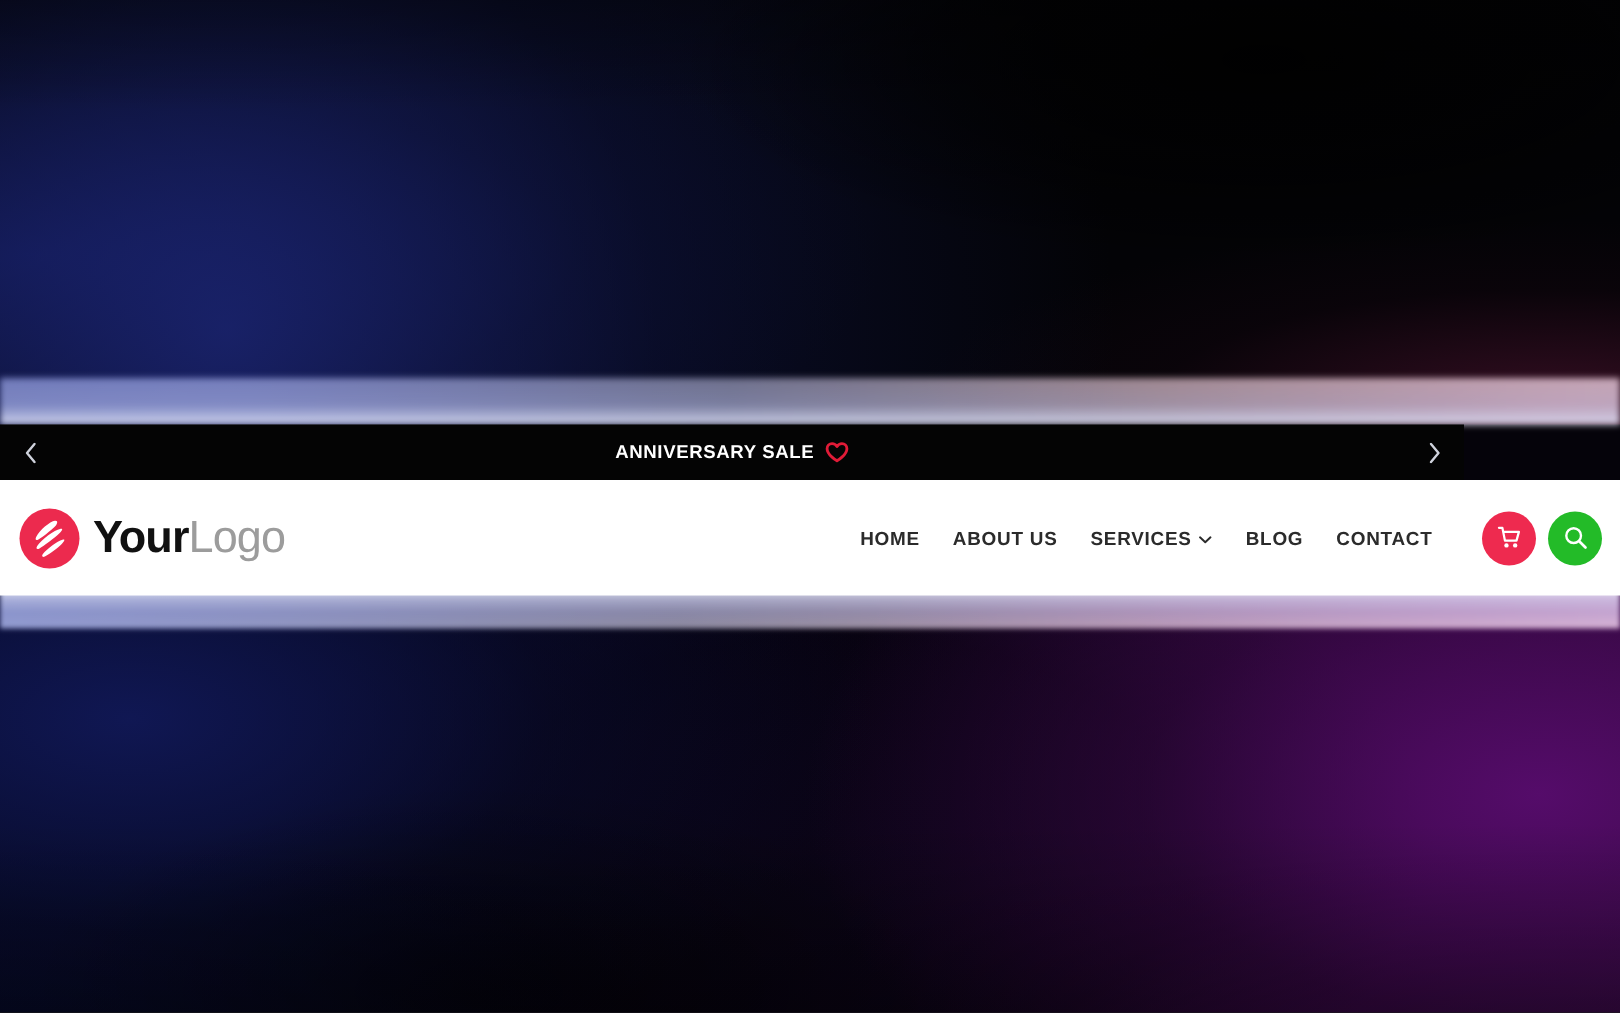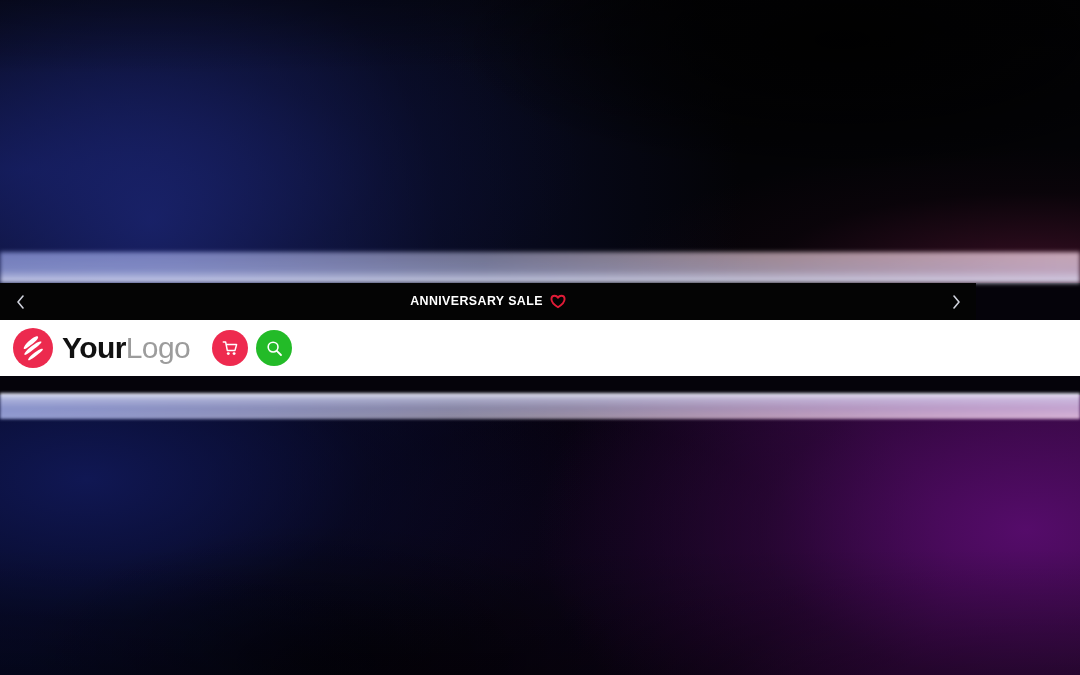--- a/index.html
+++ b/index.html
@@ -101,21 +101,21 @@
     letter-spacing:0.42px;
     white-space:nowrap;
   }
   .heart-icon {
     display:inline-flex; align-items:center;
     position:relative; top:0px;
   }
 
   
   .header {
-    position:absolute; left:0; top:320px; width:1080px; height:56px;
+    position:absolute; left:0; top:320px; width:1080px; height:77px;
     background:#ffffff;
     display:flex; align-items:center;
     z-index:20;
   }
   .logo {
     display:flex; align-items:center;
     margin-left:12px;
     gap:8px;
     cursor:pointer;
   }
@@ -217,20 +217,48 @@
           <path d="M24.6 9.2C21.4 9.6 14.2 15.6 12.1 20.0C11.3 21.7 11.9 22.6 13.6 21.7C16.0 20.4 21.7 15.9 24.3 13.4C26.4 11.4 27.0 8.9 24.6 9.2Z" fill="#ffffff"></path>
           <path d="M28.0 14.6C24.6 15.1 15.6 21.6 12.8 26.0C11.8 27.6 12.5 28.6 14.3 27.6C17.2 26.0 24.4 20.5 27.3 17.8C29.6 15.7 30.4 14.2 28.0 14.6Z" fill="#ffffff"></path>
           <path d="M29.6 21.8C26.4 22.5 19.0 28.0 16.6 31.4C15.6 32.8 16.2 33.8 17.9 33.0C20.6 31.7 26.6 27.2 29.0 24.8C31.0 22.8 31.8 21.3 29.6 21.8Z" fill="#ffffff"></path>
         </svg>
       </span>
       <span class="logo-text">
         <span class="w1">Your</span><span class="w2">Logo</span>
       </span>
     </div>
 
+    <nav class="nav">
+
+      <a class="nav-item" href="#">
+        <span>HOME</span>
+      </a>
+
+      <a class="nav-item" href="#">
+        <span>ABOUT US</span>
+      </a>
+
+      <a class="nav-item" href="#">
+        <span>SERVICES</span>
+        <span class="nav-caret">
+          <svg width="9" height="6" viewBox="0 0 9 6" fill="none">
+            <path d="M1 1.2L4.5 4.5L8 1.2" stroke="#2b2b2b" stroke-width="1.3" stroke-linecap="round" stroke-linejoin="round"></path>
+          </svg>
+        </span>
+      </a>
+
+      <a class="nav-item" href="#">
+        <span>BLOG</span>
+      </a>
+
+      <a class="nav-item" href="#">
+        <span>CONTACT</span>
+      </a>
+
+    </nav>
 
     <div class="actions">
 
       <button class="circle-btn cart-btn">
         <span>
           <svg width="17" height="17" viewBox="0 0 17 17" fill="none">
             <path d="M1.3 1.9H3.6L5.3 10.4H13.0L14.6 4.6H4.3" stroke="#ffffff" stroke-width="1.5" stroke-linecap="round" stroke-linejoin="round" fill="none"></path>
             <circle cx="6.3" cy="13.6" r="1.45" fill="#ffffff"></circle>
             <circle cx="12.1" cy="13.6" r="1.45" fill="#ffffff"></circle>
           </svg>

